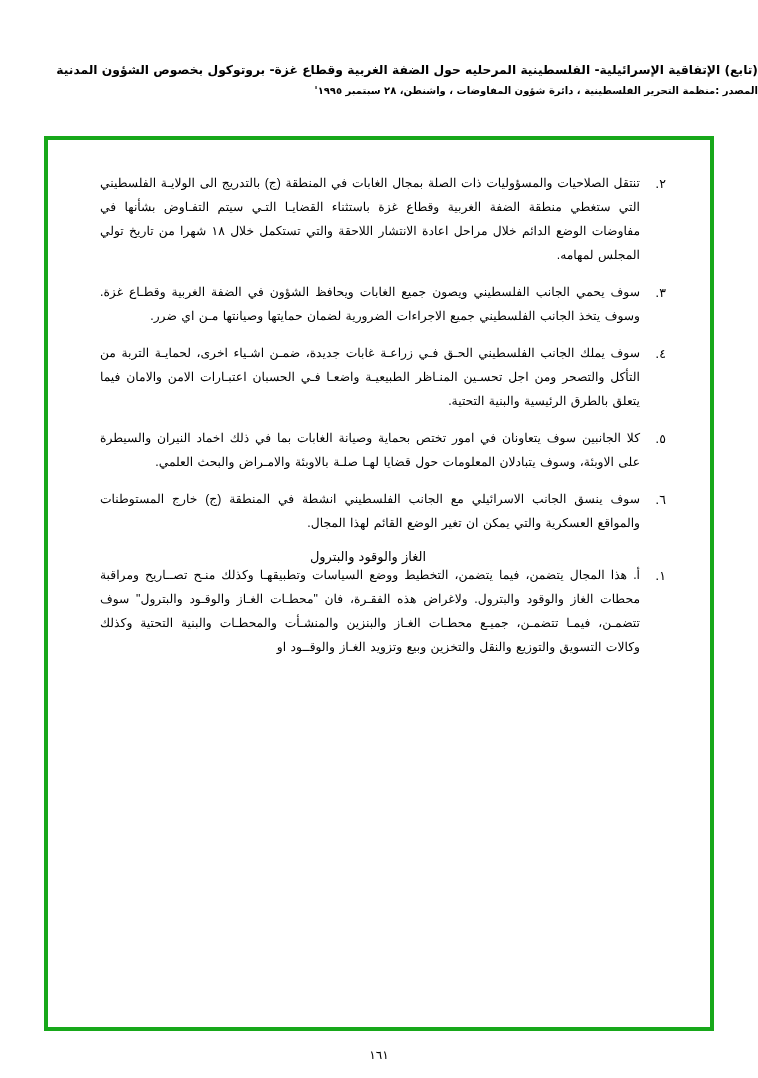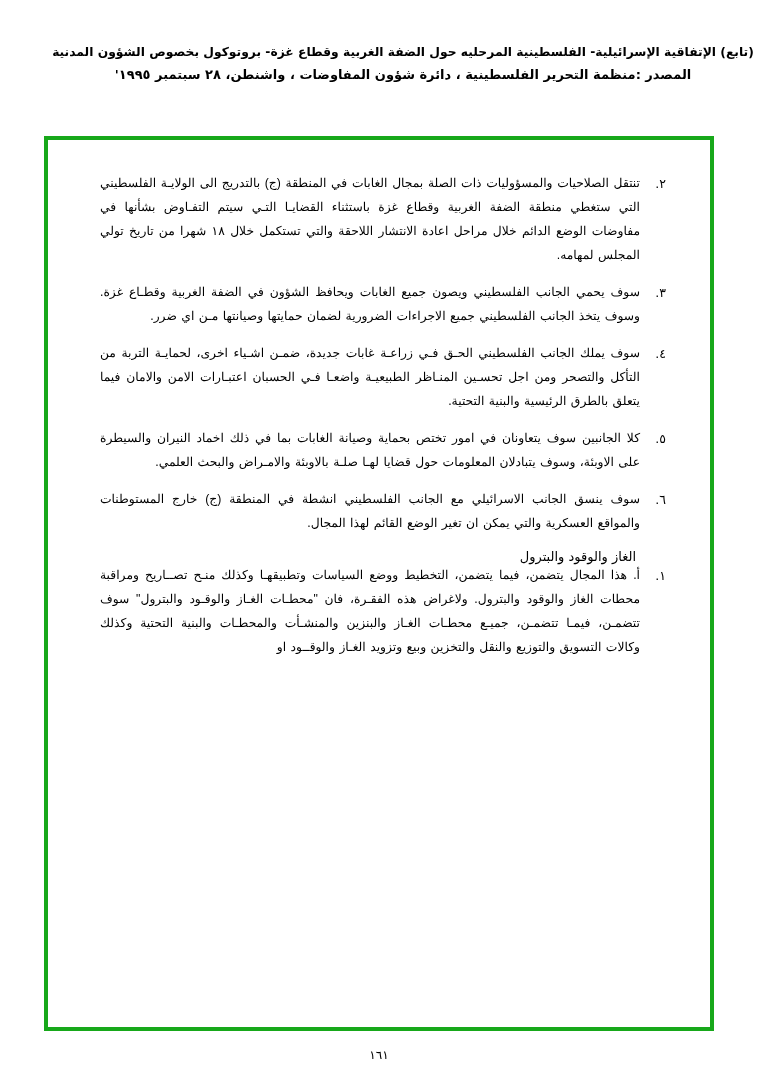--- a/index.html
+++ b/index.html
@@ -16,39 +16,39 @@
     overflow: hidden;
   }
   .page {
     position: relative;
     width: 758px;
     height: 1078px;
     box-sizing: border-box;
   }
   .header {
     position: absolute;
-    top: 44px;
+    top: 62px;
     left: 0;
     right: 0;
-    text-align: center;
+    text-align: right;
     direction: rtl;
     margin-left: 48px;
   }
   .header-title {
     font-family: "DejaVu Sans", sans-serif;
     font-weight: bold;
     font-size: 12.3px;
     letter-spacing: 0px;
     color: #000;
     line-height: 1.4;
   }
   .header-source {
     font-family: "DejaVu Sans", sans-serif;
     font-weight: bold;
-    font-size: 13px;
+    font-size: 10px;
     color: #000;
     margin-top: 5px;
     line-height: 1.4;
   }
   .frame {
     position: absolute;
     top: 136px;
     right: 44px;
     left: 44px;
     height: 895px;
@@ -95,20 +95,21 @@
   .section-title {
     margin-top: 58px;
     text-align: center;
     font-size: 14px;
     font-weight: bold;
     font-family: "DejaVu Sans", sans-serif;
     padding-right: 30px;
   }
   .section-subtitle {
     margin-top: 12px;
+    text-align: center;
     font-size: 13px;
     font-family: "DejaVu Sans", sans-serif;
     padding-right: 30px;
   }
   .post-section {
     margin-top: 46px;
   }
   .page-number {
     position: absolute;
     bottom: 16px;

